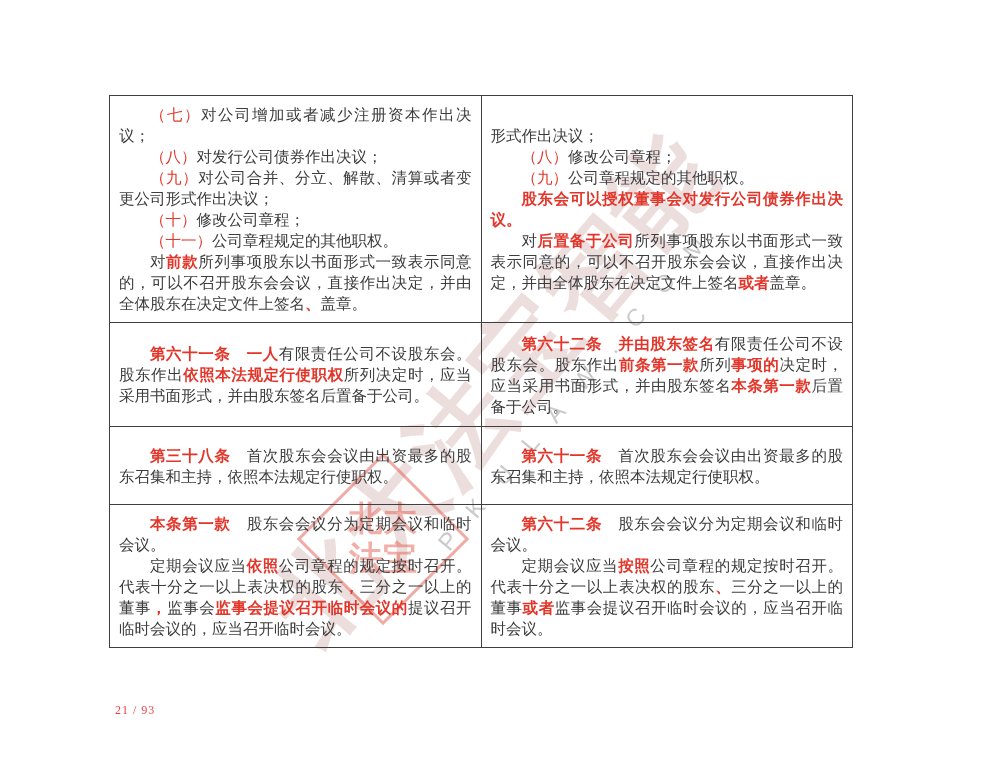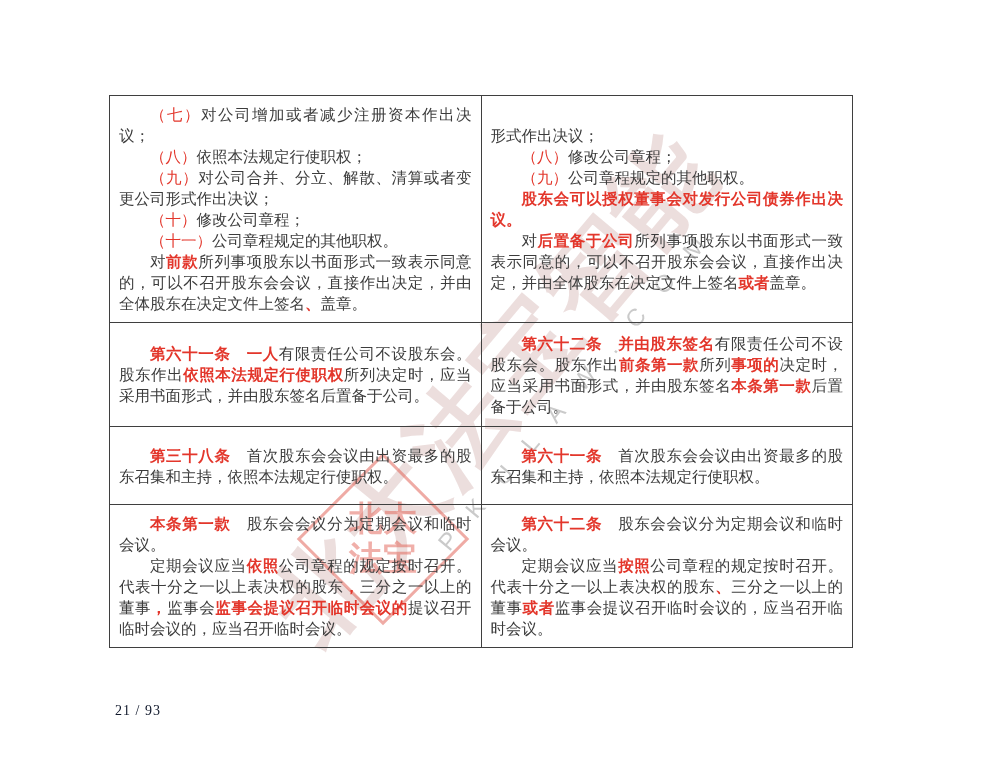--- a/index.html
+++ b/index.html
@@ -68,40 +68,40 @@
   tr.r2{height:104px;}
   tr.r3{height:78px;}
   tr.r4{height:136px;}
   .para{margin:0;}
   .para.indent{text-indent:2em;}
   .seg-red{color:var(--red);}
   .seg-red-bold{color:var(--red);font-weight:bold;}
   
   .page-number{
     position:absolute;left:115px;top:703px;z-index:2;
-    font-size:14px;color:#0f172a;letter-spacing:1px;
+    font-size:12px;color:#ef4444;letter-spacing:1px;
   }
 </style>
 </head>
 <body>
 
 <div class="sheet">
 
   <div class="wm wm-cn">北大法宝智能</div>
   <div class="wm wm-en">P K U L A W . C O M</div>
   <div class="wm wm-seal">
     <div class="wm-seal-text">北大法宝</div>
   </div>
 
   <table class="compare">
     <tbody>
       <tr class="r1">
         <td>
             <p class="para indent"><span class="seg-red">（七）</span><span>对公司增加或者减少注册资本作出决议；</span></p>
-            <p class="para indent"><span class="seg-red">（八）</span><span>依照本法规定行使职权；</span></p>
+            <p class="para indent"><span class="seg-red">（八）</span><span>对发行公司债券作出决议；</span></p>
             <p class="para indent"><span class="seg-red">（九）</span><span>对公司合并、分立、解散、清算或者变更公司形式作出决议；</span></p>
             <p class="para indent"><span class="seg-red">（十）</span><span>修改公司章程；</span></p>
             <p class="para indent"><span class="seg-red">（十一）</span><span>公司章程规定的其他职权。</span></p>
             <p class="para indent"><span>对</span><span class="seg-red-bold">前款</span><span>所列事项股东以书面形式一致表示同意的，可以不召开股东会会议，直接作出决定，并由全体股东在决定文件上签名</span><span class="seg-red-bold">、</span><span>盖章。</span></p>
           </td>
         <td>
             <p class="para"><span>形式作出决议；</span></p>
             <p class="para indent"><span class="seg-red">（八）</span><span>修改公司章程；</span></p>
             <p class="para indent"><span class="seg-red">（九）</span><span>公司章程规定的其他职权。</span></p>
             <p class="para indent"><span class="seg-red-bold">股东会可以授权董事会对发行公司债券作出决议。</span></p>

